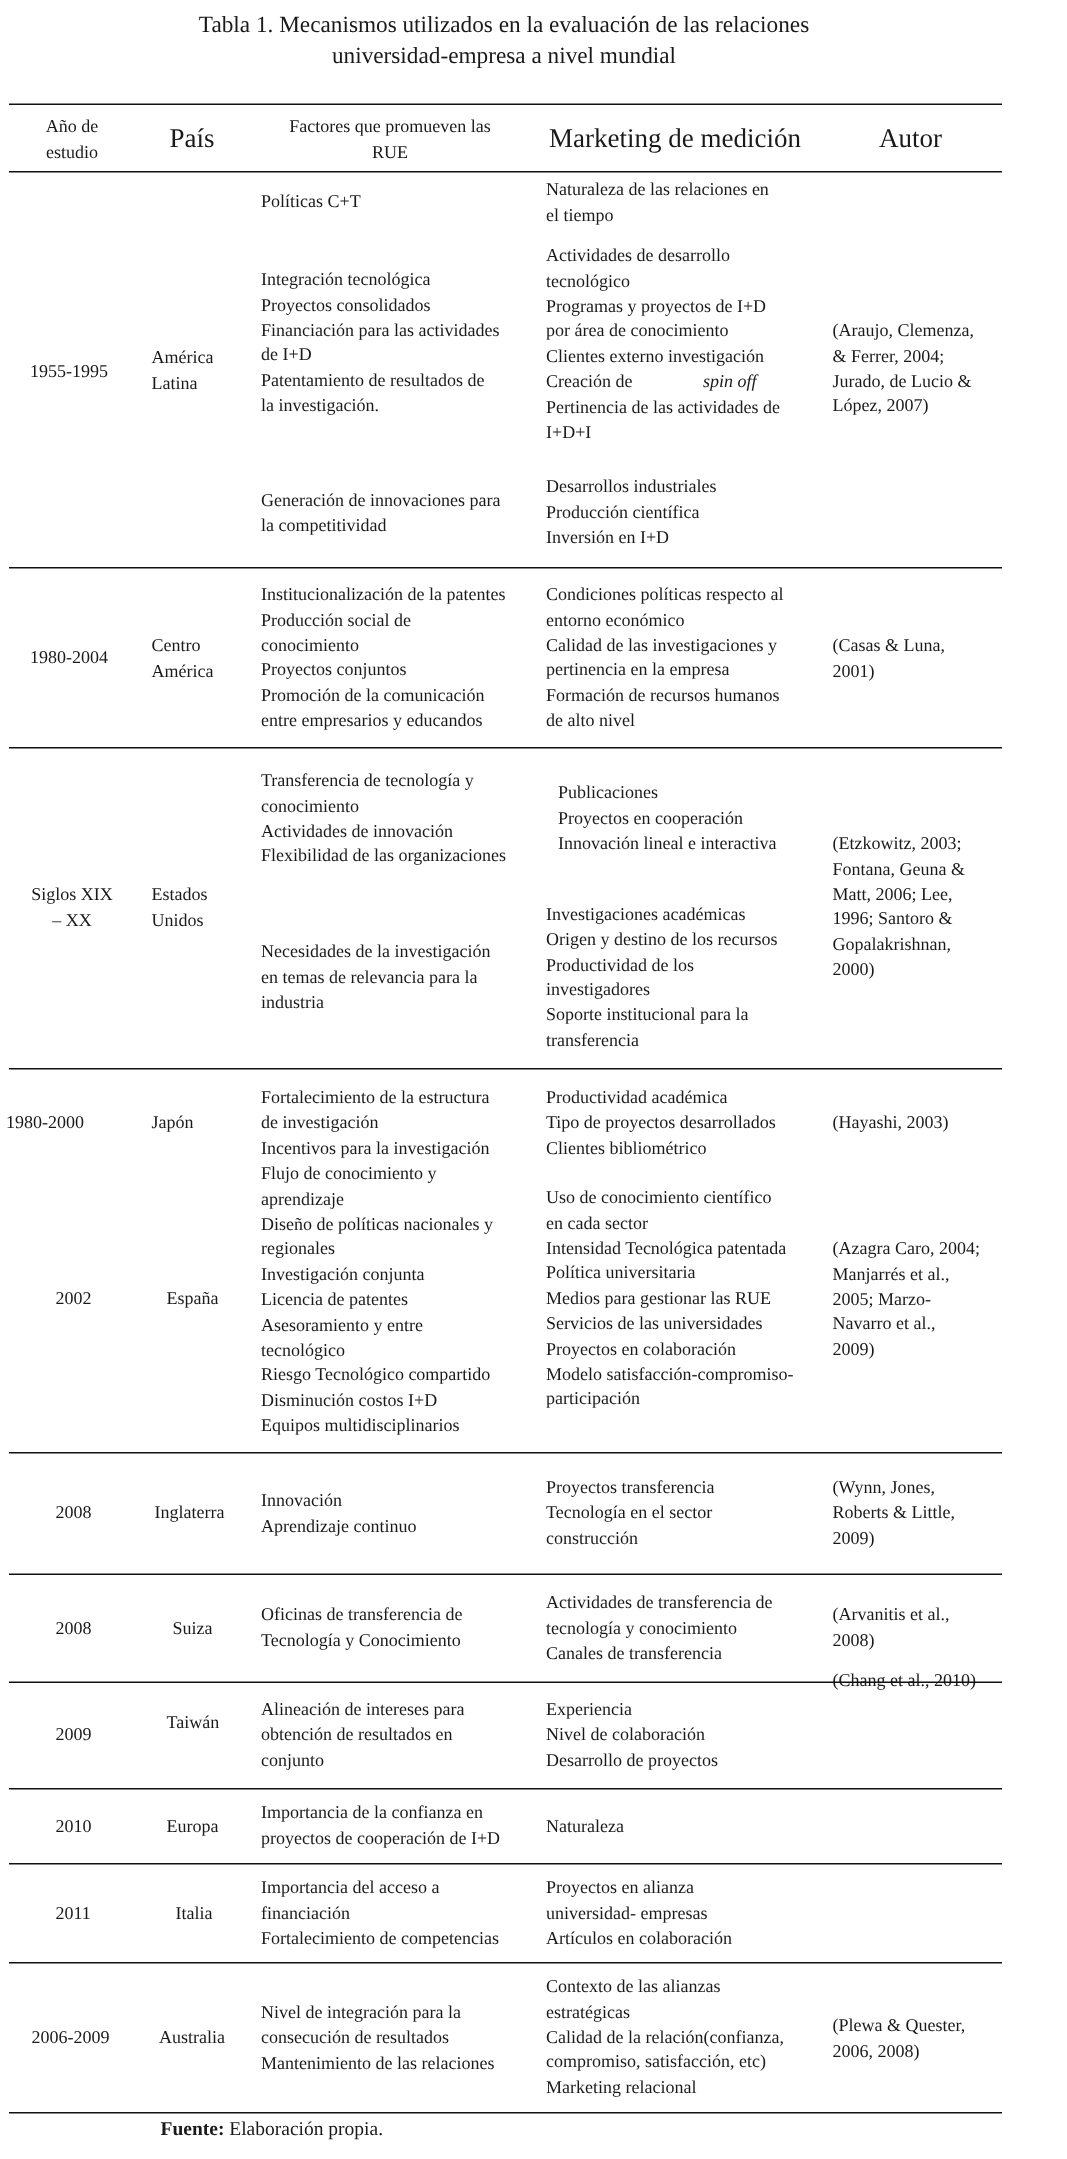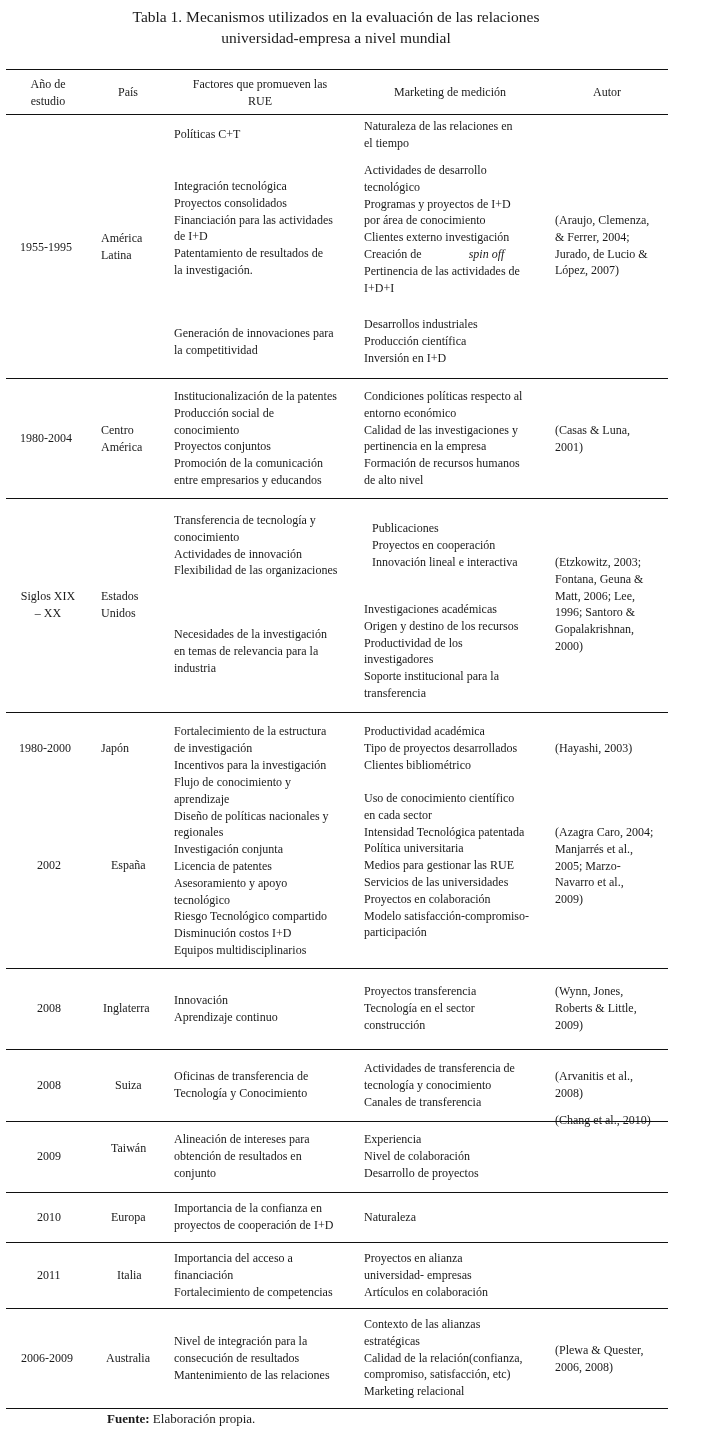--- a/index.html
+++ b/index.html
@@ -1,21 +1,21 @@
 <!DOCTYPE html>
 <html><head>
 <meta charset="utf-8">
 <style>
   html, body { margin: 0; padding: 0; background: #ffffff; }
   body { width: 711px; height: 1439px; position: relative; overflow: hidden;
          font-family: "Liberation Serif", "DejaVu Serif", serif; color: #1a1a1a; }
   .title { position: absolute; left: 0; width: 672px; top: 6px; text-align: center;
            font-size: 15.5px; line-height: 21px; }
   .rule { position: absolute; left: 6px; width: 662px; height: 0; border-top: 1px solid #111; }
-  .hdr { position: absolute; font-size: 12px; line-height: 17px; text-align: center; }
+  .hdr { position: absolute; font-size: 18px; line-height: 17px; text-align: center; }
   .cell { position: absolute; font-size: 12px; line-height: 16.8px; white-space: pre-line; }
   .c { text-align: center; }
   .fuente { position: absolute; left: 71px; top: 1411px; font-size: 13px; }
   .fuente b { font-weight: bold; margin-left: 36px; }
   i { font-style: italic; margin-left: 44px; }
 </style>
 </head>
 <body>
 
 <div class="title">
@@ -106,39 +106,39 @@
 Soporte institucional para la
 transferencia</div>
 <div class="cell" style="left:555px;top:554px">(Etzkowitz, 2003;
 Fontana, Geuna &amp;
 Matt, 2006; Lee,
 1996; Santoro &amp;
 Gopalakrishnan,
 2000)</div>
 <div class="rule" style="top:712px"></div>
 
-<div class="cell" style="left:19px;top:740px">1980-2000</div>
+<div class="cell" style="left:4px;top:740px">1980-2000</div>
 <div class="cell" style="left:101px;top:740px">Japón</div>
 <div class="cell" style="left:174px;top:723px">Fortalecimiento de la estructura
 de investigación
 Incentivos para la investigación</div>
 <div class="cell" style="left:364px;top:723px">Productividad académica
 Tipo de proyectos desarrollados
 Clientes bibliométrico</div>
 <div class="cell" style="left:555px;top:740px">(Hayashi, 2003)</div>
 
 <div class="cell" style="left:37px;top:857px">2002</div>
 <div class="cell" style="left:111px;top:857px">España</div>
 <div class="cell" style="left:174px;top:774px">Flujo de conocimiento y
 aprendizaje
 Diseño de políticas nacionales y
 regionales
 Investigación conjunta
 Licencia de patentes
-Asesoramiento y apoyo
+Asesoramiento y entre
 tecnológico
 Riesgo Tecnológico compartido
 Disminución costos I+D
 Equipos multidisciplinarios</div>
 <div class="cell" style="left:364px;top:790px">Uso de conocimiento científico
 en cada sector
 Intensidad Tecnológica patentada
 Política universitaria
 Medios para gestionar las RUE
 Servicios de las universidades

